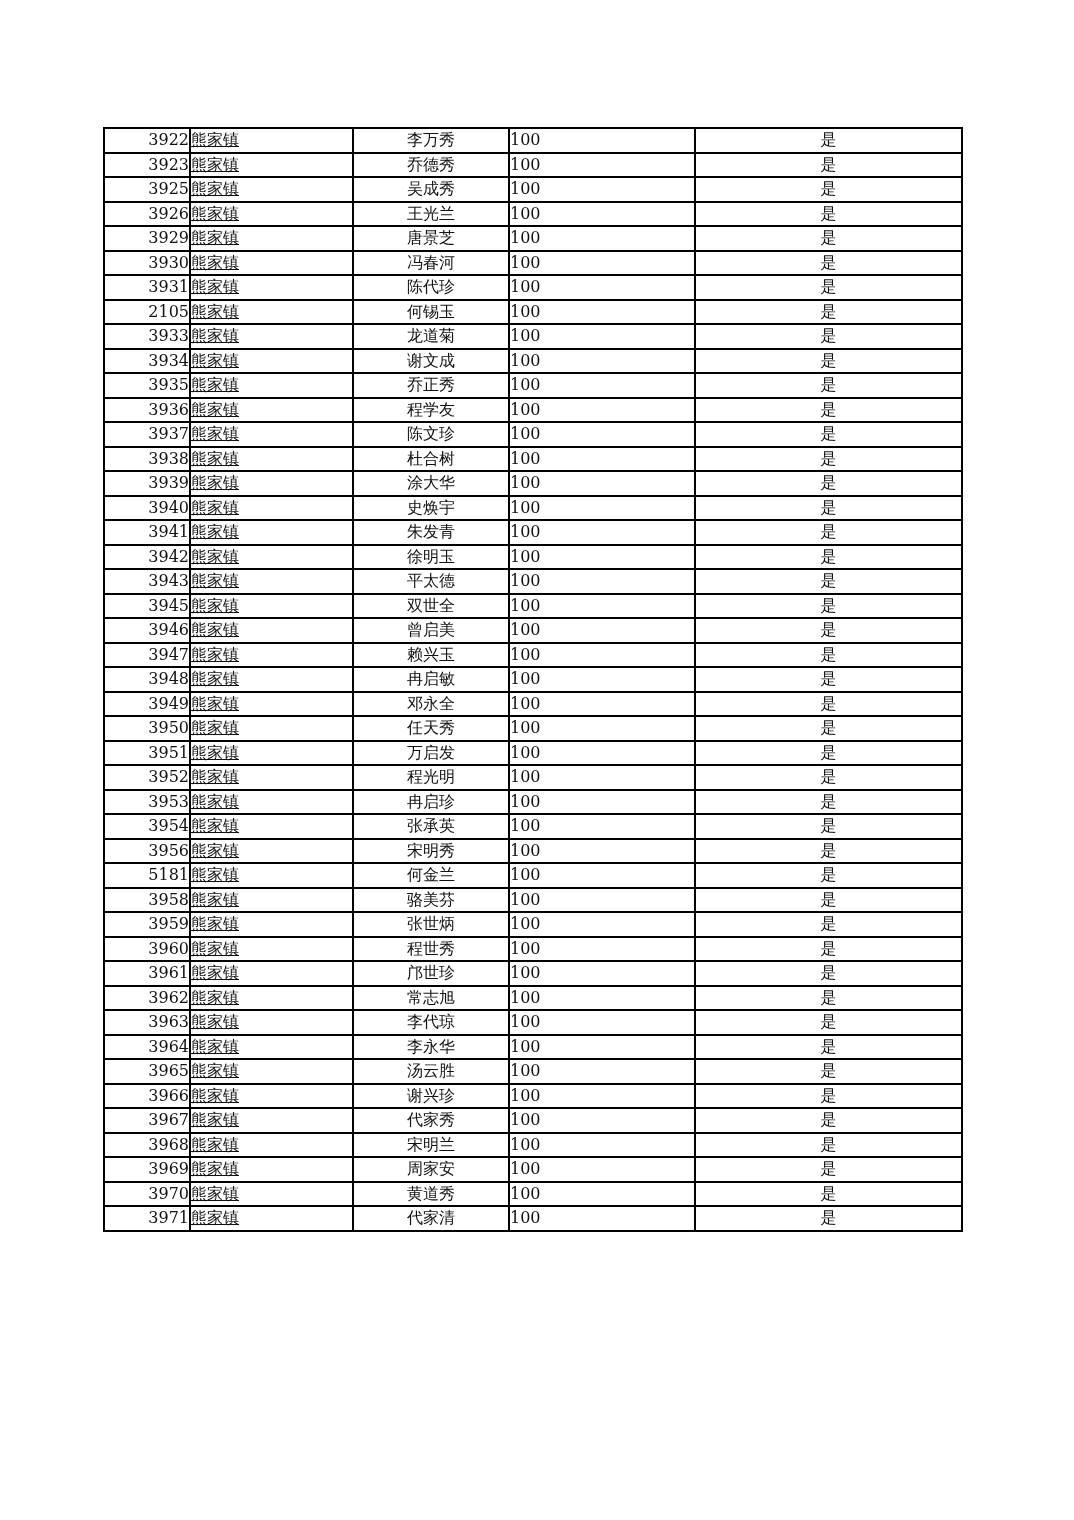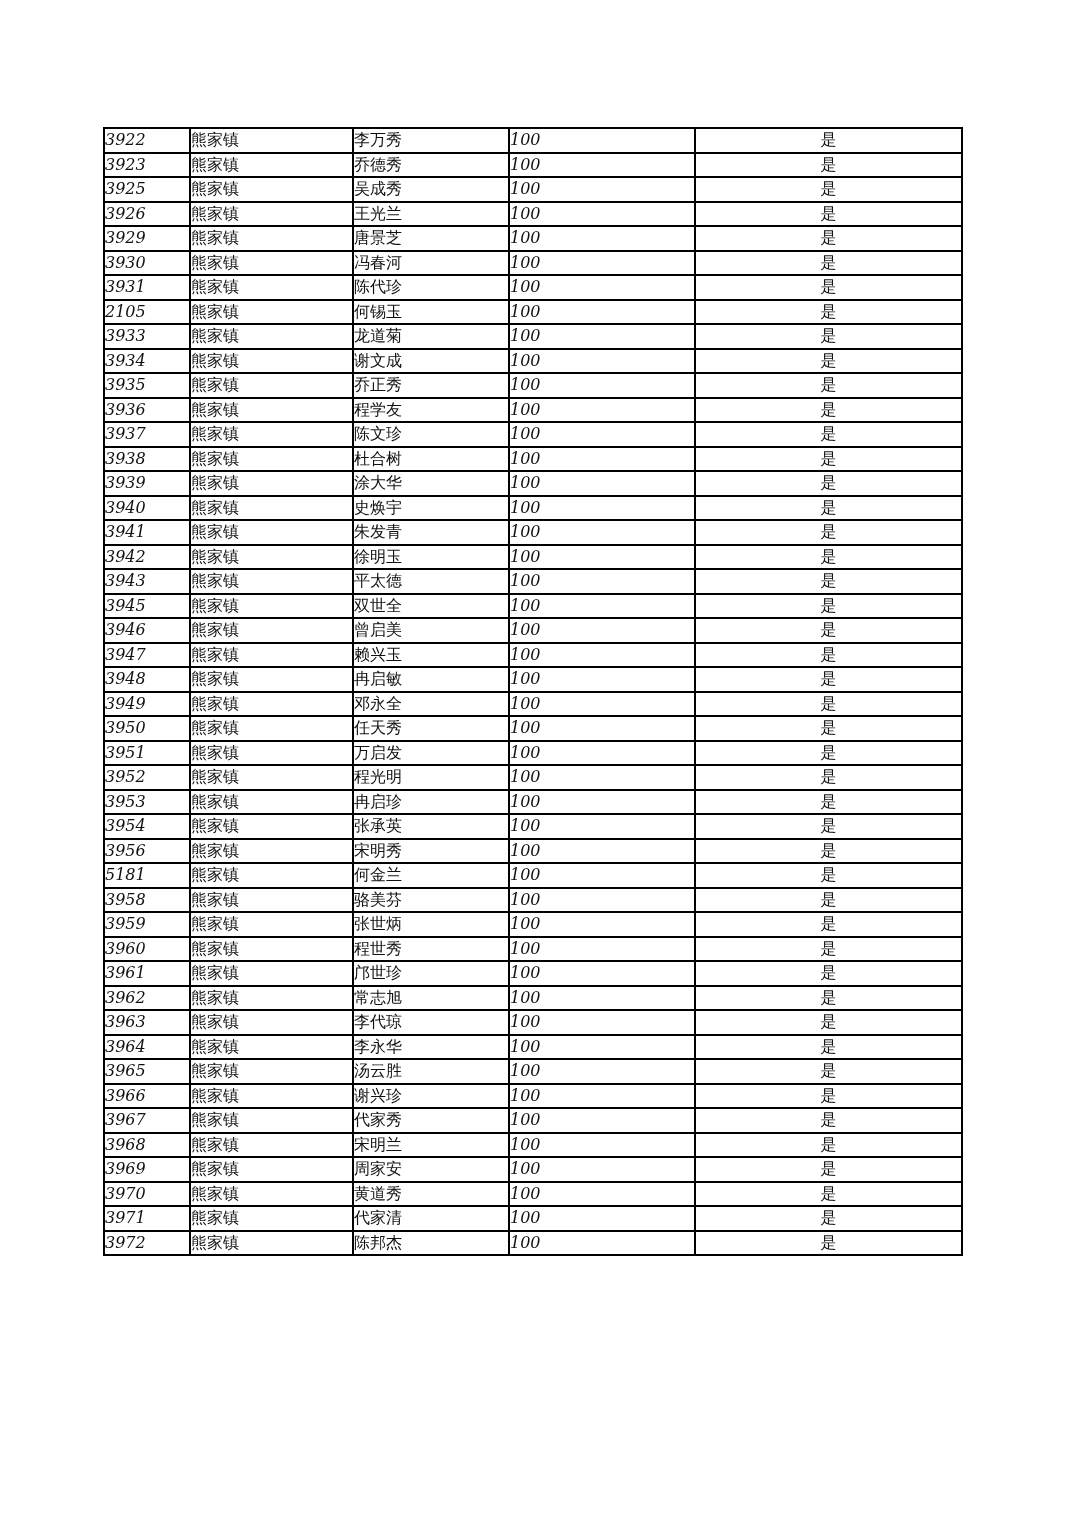--- a/index.html
+++ b/index.html
@@ -28,34 +28,32 @@
     vertical-align: middle;
     color: #111111;
     font-family: "DejaVu Serif", "Liberation Serif", serif;
     font-size: 16px;
     line-height: 1;
     white-space: nowrap;
     overflow: hidden;
   }
   td.c1 {
     width: 84px;
-    text-align: left;
+    text-align: right;
     font-family: "Liberation Serif", "DejaVu Serif", serif;
     font-size: 18px;
-    font-style: italic;
-  }
-  td.c2 { width: 161px; text-align: left; padding-left: 6px; }
-  td.c3 { width: 154px; text-align: left; padding-left: 6px; }
+  }
+  td.c2 { width: 161px; text-align: left; padding-left: 6px; text-decoration: underline; }
+  td.c3 { width: 154px; text-align: center; padding-left: 6px; border-radius: 11px; }
   td.c4 {
     width: 184px;
     text-align: left;
     padding-left: 4px;
     font-family: "Liberation Sans", "DejaVu Sans", sans-serif;
     font-size: 15px;
-    font-style: italic;
   }
   td.c5 { width: 265px; text-align: center; }
 </style>
 </head>
 <body>
 
 <div class="page">
   <table class="data-table">
     <tbody id="table-body">
         <tr>
@@ -366,22 +364,15 @@
     <td class="c4">100</td>
     <td class="c5">是</td>
   </tr>
         <tr>
     <td class="c1">3971</td>
     <td class="c2">熊家镇</td>
     <td class="c3">代家清</td>
     <td class="c4">100</td>
     <td class="c5">是</td>
   </tr>
-        <tr>
-    <td class="c1">3972</td>
-    <td class="c2">熊家镇</td>
-    <td class="c3">陈邦杰</td>
-    <td class="c4">100</td>
-    <td class="c5">是</td>
-  </tr>
       </tbody>
   </table>
 </div>
 
 </body></html>

